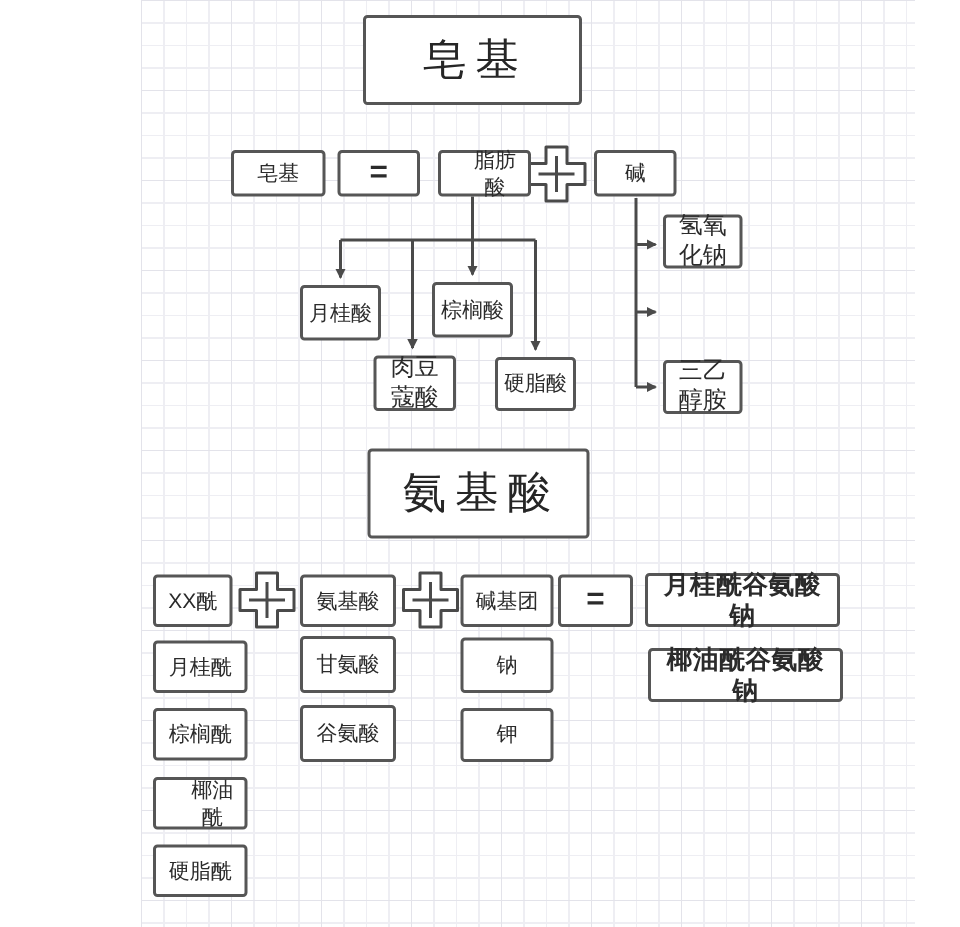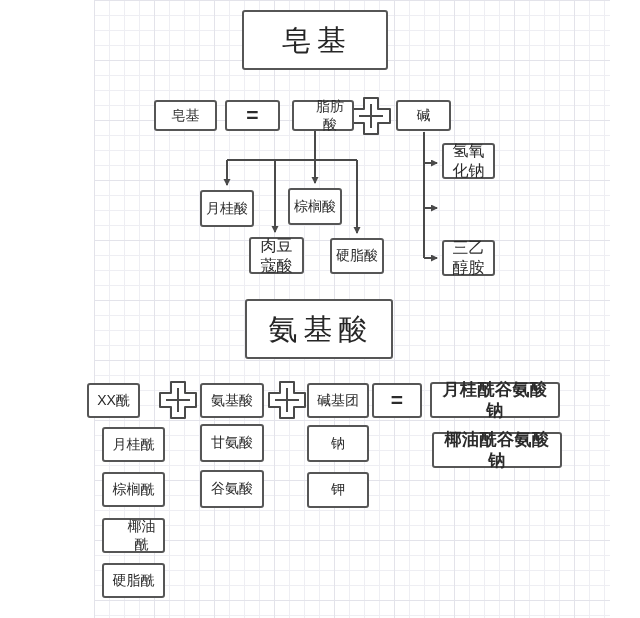--- a/index.html
+++ b/index.html
@@ -38,21 +38,21 @@
   #b-lauric{left:168px;top:190px;width:54px;height:37px;}
   #b-palmitic{left:256px;top:188px;width:54px;height:37px;}
   #b-myristic{left:217px;top:237px;width:55px;height:37px;}
   #b-stearic{left:298px;top:238px;width:54px;height:36px;}
   #b-naoh{left:410px;top:143px;width:53px;height:36px;}
   #b-koh{left:410px;top:190px;width:53px;height:36px;}
   #b-tea{left:410px;top:240px;width:53px;height:36px;}
 
   
   #b-amino-title{left:213px;top:299px;width:148px;height:60px;}
-  #b-acyl{left:55px;top:383px;width:53px;height:35px;}
+  #b-acyl{left:70px;top:383px;width:53px;height:35px;}
   #b-amino{left:168px;top:383px;width:64px;height:35px;}
   #b-basegrp{left:275px;top:383px;width:62px;height:35px;}
   #b-amino-eq{left:340px;top:383px;width:50px;height:35px;}
   #b-prod1{left:398px;top:382px;width:130px;height:36px;}
   #b-prod2{left:400px;top:432px;width:130px;height:36px;}
   #b-lauroyl{left:70px;top:427px;width:63px;height:35px;}
   #b-palmitoyl{left:70px;top:472px;width:63px;height:35px;}
   #b-cocoyl{left:70px;top:518px;width:63px;height:35px;padding-left:18px;}
   #b-stearoyl{left:70px;top:563px;width:63px;height:35px;}
   #b-glycine{left:168px;top:424px;width:64px;height:38px;}

